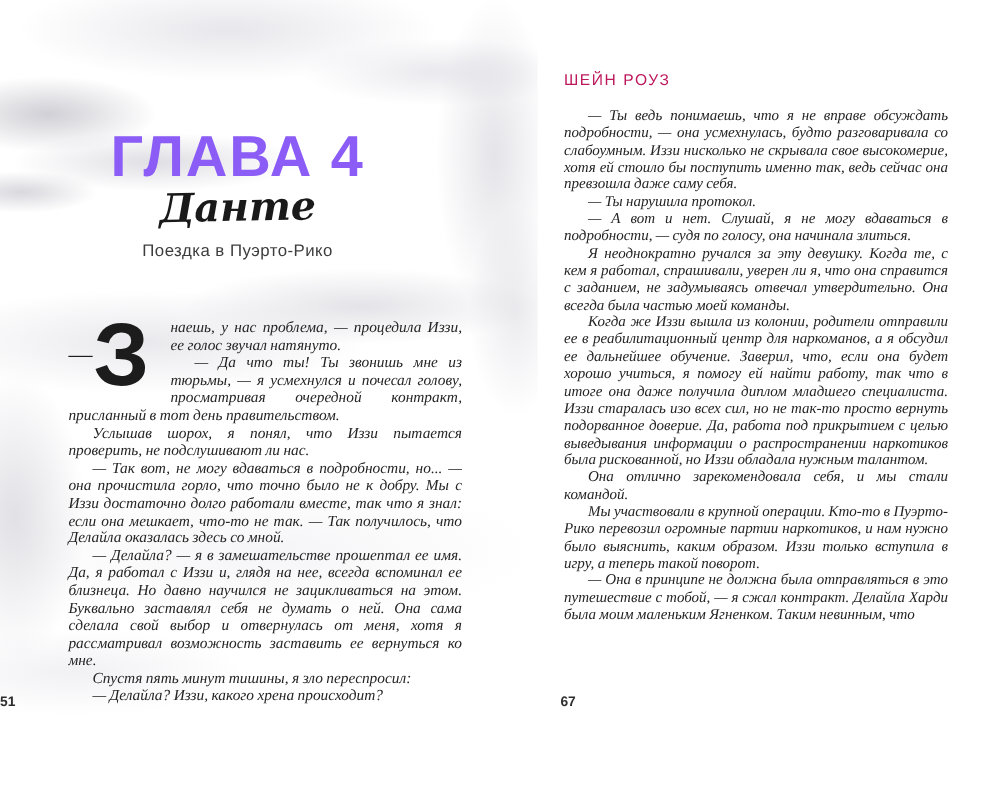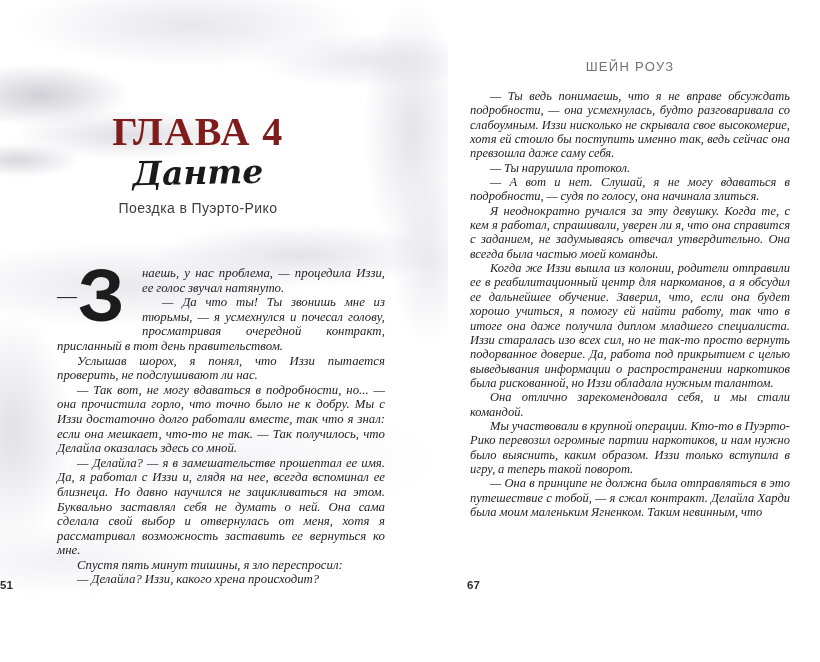--- a/index.html
+++ b/index.html
@@ -21,22 +21,22 @@
       radial-gradient(ellipse 55px 120px at 430px 260px,rgba(198,198,208,.35), transparent 72%),
       radial-gradient(ellipse 250px 60px at 190px 25px, rgba(205,205,215,.48), transparent 70%),
       radial-gradient(ellipse 160px 40px at 365px 60px, rgba(200,200,212,.40), transparent 70%),
       radial-gradient(ellipse 200px 50px at 60px 560px, rgba(215,215,223,.35), transparent 72%),
       radial-gradient(ellipse 300px 80px at 220px 460px,rgba(222,222,229,.30), transparent 75%),
       #ffffff;
   }
   
   .chapter-head{position:absolute;left:0;top:112px;width:396px;text-align:center;}
   .chapter-title{
-    font-family:Liberation Serif, serif;font-weight:800;font-size:40px;
-    line-height:40px;letter-spacing:1.5px;color:#7f1d1d;margin:0;
+    font-family:Liberation Sans, sans-serif;font-weight:800;font-size:48px;
+    line-height:40px;letter-spacing:1.5px;color:#8b5cf6;margin:0;
   }
   .chapter-name{
     font-family:"DejaVu Serif",serif;font-style:italic;font-weight:600;
     font-size:33px;line-height:40px;color:#1a1a1a;margin-top:1px;transform:rotate(-1deg);
   }
   .chapter-tagline{
     font-family:"Liberation Sans",sans-serif;font-size:14px;letter-spacing:.4px;
     color:#3d3d3d;margin-top:7px;
   }
   
@@ -53,23 +53,23 @@
     float:left;width:76px;height:57px;display:flex;align-items:center;
     margin:1px 9px 1px 0;
   }
   .dc-dash{font-size:20px;line-height:20px;color:#1c1c1c;}
   .dc-letter{
     font-family:"Liberation Sans",sans-serif;font-weight:700;font-size:74px;
     line-height:57px;color:#1c1c1c;margin-left:1px;
   }
   
   .running-header{
-    position:absolute;left:470px;top:59px;width:320px;text-align:center;
+    position:absolute;left:470px;top:59px;width:320px;text-align:left;
     font-family:"Liberation Sans",sans-serif;font-size:13px;letter-spacing:1.3px;
-    color:#737373;
+    color:#be185d;
   }
   .folio{
     position:absolute;top:579px;font-family:"Liberation Sans",sans-serif;
     font-weight:700;font-size:11.5px;color:#2e2e2e;text-align:left;
   }
   .folio-left{left:0;width:390px;}
   .folio-right{left:467px;width:320px;}
 </style>
 </head>
 <body>

